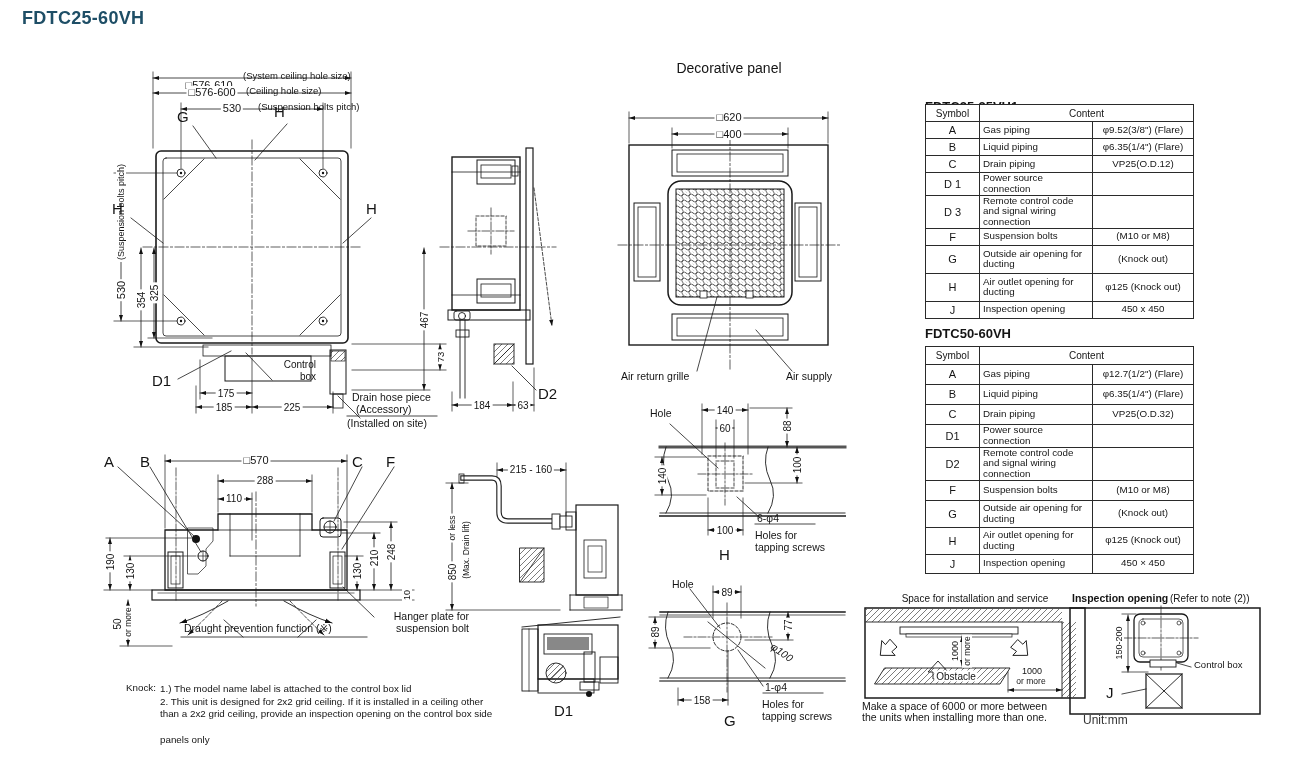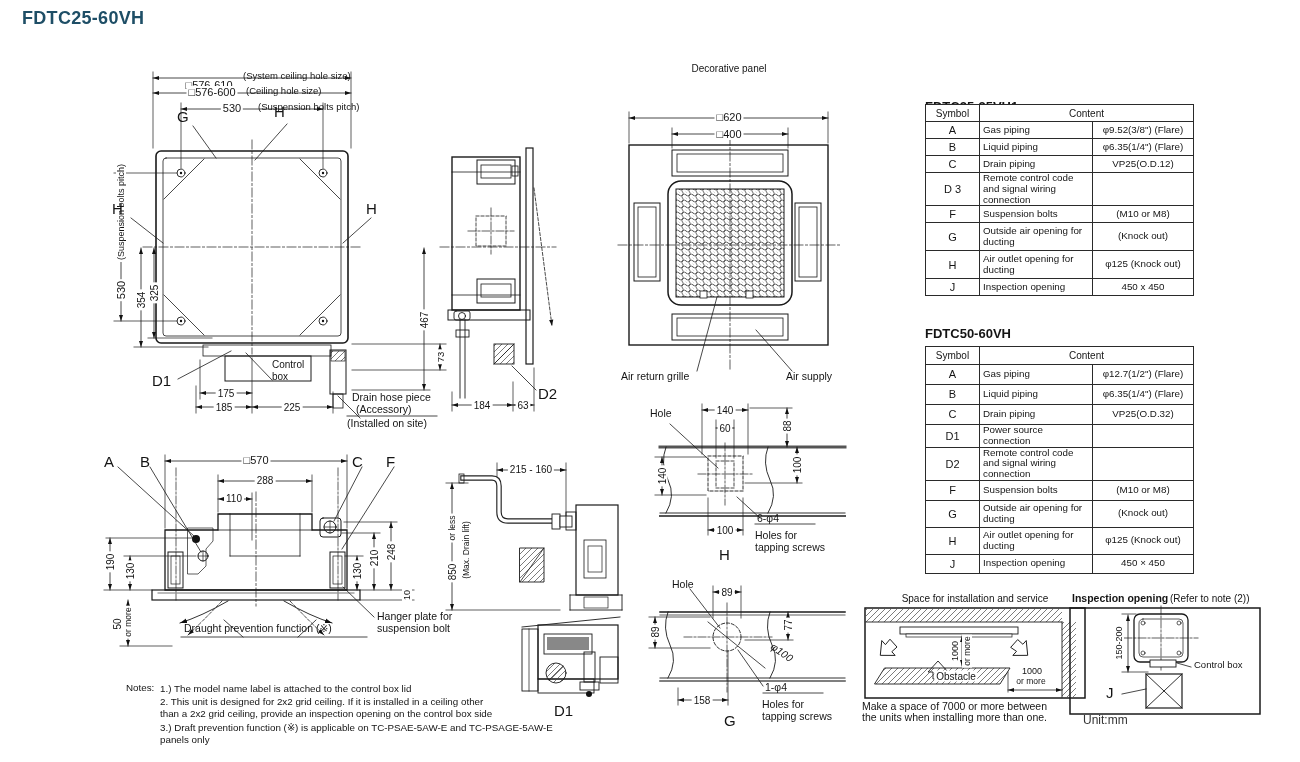--- a/index.html
+++ b/index.html
@@ -1,20 +1,20 @@
 <!DOCTYPE html>
 <html><head>
 <meta charset="utf-8">
 <style>
   * { box-sizing:border-box; margin:0; padding:0; }
   html,body { background:#fff; }
   #sheet { position:relative; width:1300px; height:762px; background:#fff; overflow:hidden;
            font-family:"Liberation Sans","DejaVu Sans",sans-serif; color:#141414; }
   svg.cv { position:absolute; left:0; top:0; }
-  .lbl { position:absolute; font-size:10.5px; line-height:1.15; white-space:nowrap; color:#141414; }
+  .lbl { position:absolute; font-size:10.5px; line-height:1.15; white-space:nowrap; color:#141414;text-align:right; }
   .cc  { position:absolute; transform:translate(-50%,-50%); font-size:10px; background:#fff; padding:0 2px; white-space:nowrap; color:#141414; }
   .rc  { position:absolute; transform:translate(-50%,-50%) rotate(-90deg); font-size:10px; background:#fff; padding:0 2px; white-space:nowrap; color:#141414; }
   .slant { position:absolute; transform:translate(-50%,-50%) rotate(35deg); font-size:10.5px; font-style:italic; white-space:nowrap; }
   .big { font-size:15px; }
   .sm  { font-size:8.5px; }
   .n9  { font-size:9px; }
   .n95 { font-size:9.5px; }
   .wrap { white-space:normal; }
   .ttl { font-size:18px; font-weight:bold; color:#1e4e66; letter-spacing:0.3px; }
   .sec { font-size:13px; font-weight:bold; }
@@ -394,21 +394,21 @@
 <span class="lbl big" style="left:152px;top:372px">D1</span>
 <span class="lbl wrap" style="left:272px;top:359px;width:44px;font-size:10px">Control box</span>
 <span class="lbl" style="left:352px;top:391px">Drain hose piece</span>
 <span class="lbl" style="left:356px;top:403px">(Accessory)</span>
 <span class="lbl" style="left:347px;top:417px">(Installed on site)</span>
 
 <span class="cc" style="left:482px;top:405px">184</span>
 <span class="cc" style="left:523px;top:405px">63</span>
 <span class="lbl big" style="left:538px;top:385px">D2</span>
 
-<span class="cc" style="left:729px;top:68px;font-size:10px;background:none">Decorative panel</span>
+<span class="cc" style="left:729px;top:68px;font-size:14px;background:none">Decorative panel</span>
 <span class="cc" style="left:729px;top:117px;font-size:11px">□620</span>
 <span class="cc" style="left:729px;top:134px;font-size:11px">□400</span>
 <span class="lbl" style="left:621px;top:370px">Air return grille</span>
 <span class="lbl" style="left:786px;top:370px">Air supply</span>
 
 <span class="lbl sec" style="left:925px;top:100px">FDTC25-35VH1</span>
 <table class="spec" style="left:925px;top:104px;width:268px">
   <colgroup>
         <col style="width:54px">
         <col style="width:113px">
@@ -426,20 +426,25 @@
         </tr>
   <tr style="height:17px">
           <td class="sy">B</td>
           <td>Liquid piping</td>
           <td class="va">φ6.35(1/4") (Flare)</td>
         </tr>
   <tr style="height:17px">
           <td class="sy">C</td>
           <td>Drain piping</td>
           <td class="va">VP25(O.D.12)</td>
+        </tr>
+  <tr style="height:16px">
+          <td class="sy">D 1</td>
+          <td>Power source connection</td>
+          <td class="va"></td>
         </tr>
   <tr style="height:28px">
           <td class="sy">D 3</td>
           <td>Remote control code and signal wiring connection</td>
           <td class="va"></td>
         </tr>
   <tr style="height:17px">
           <td class="sy">F</td>
           <td>Suspension bolts</td>
           <td class="va">(M10 or M8)</td>
@@ -569,30 +574,29 @@
 <span class="lbl" style="left:762px;top:698px">Holes for</span>
 <span class="lbl" style="left:762px;top:710px">tapping screws</span>
 <span class="lbl big" style="left:724px;top:712px">G</span>
 
 <span class="cc" style="left:975px;top:598px;background:none">Space for installation and service</span>
 <span class="rc n9" style="left:955px;top:651px">1000</span>
 <span class="rc sm" style="left:967px;top:651px">or more</span>
 <span class="cc n9" style="left:1032px;top:671px">1000</span>
 <span class="cc sm" style="left:1031px;top:681px">or more</span>
 <span class="cc" style="left:956px;top:676px">Obstacle</span>
-<span class="lbl" style="left:862px;top:700px">Make a space of 7000 or more between</span>
+<span class="lbl" style="left:862px;top:700px">Make a space of 6000 or more between</span>
 <span class="lbl" style="left:862px;top:711px">the units when installing more than one.</span>
 
 <span class="lbl b105" style="left:1072px;top:592px">Inspection opening</span>
 <span class="lbl" style="left:1170px;top:593px;font-size:10px">(Refer to note (2))</span>
 <span class="rc n9" style="left:1119px;top:643px">150-200</span>
 <span class="lbl n95" style="left:1194px;top:660px">Control box</span>
 <span class="lbl big" style="left:1106px;top:684px">J</span>
 <span class="lbl" style="left:1083px;top:714px;font-size:12px;color:#333">Unit:mm</span>
 
-<span class="lbl note" style="left:126px;top:682px">Notes:</span>
+<span class="lbl note" style="left:126px;top:682px">Knock:</span>
 <span class="lbl note" style="left:160px;top:683px">1.) The model name label is attached to the control box lid</span>
 <span class="lbl note" style="left:160px;top:696px">2. This unit is designed for 2x2 grid ceiling. If it is installed in a ceiling other</span>
 <span class="lbl note" style="left:160px;top:708px">than a 2x2 grid ceiling, provide an inspection opening on the control box side</span>
-<span class="lbl note" style="left:160px;top:722px">3.) Draft prevention function (※) is applicable on TC-PSAE-5AW-E and TC-PSAGE-5AW-E</span>
 <span class="lbl note" style="left:160px;top:734px">panels only</span>
 
 </div>
 
 </body></html>

